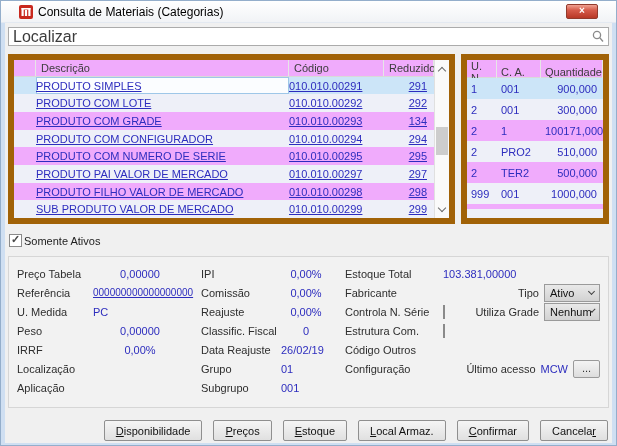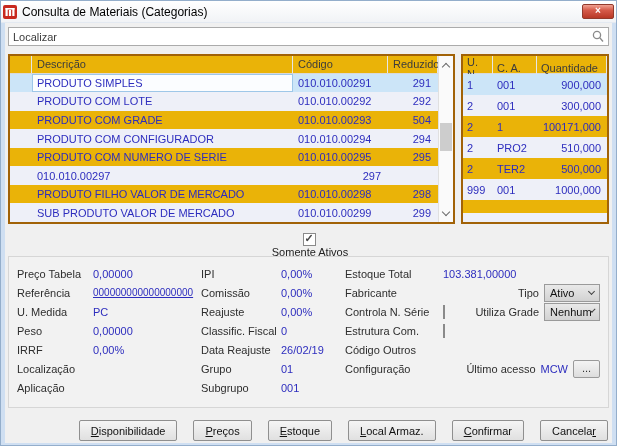--- a/index.html
+++ b/index.html
@@ -12,21 +12,21 @@
     position: relative;
     font-size: 11px;
     overflow: hidden;
   }
   
   .titlebar {
     height: 22px;
     background: linear-gradient(#ffffff, #f1f3f6);
     border-bottom: 1px solid #e3e9f1;
     display: flex; align-items: center;
-    padding: 0 2px;
+    padding: 0 18px;
   }
   .app-icon { width: 14px; height: 14px; margin-right: 5px; flex: 0 0 auto; }
   .title-text { font-size: 12px; color: #000; flex: 1; }
   .close-btn {
     width: 32px; height: 15px;
     background: linear-gradient(#f0a292, #d65b4a 40%, #b83826);
     border: 1px solid #923a2c;
     border-radius: 2px;
     color: #fff; font-weight: bold; font-size: 10px; line-height: 12px;
     text-align: center; cursor: pointer;
@@ -36,34 +36,34 @@
   .content {
     background: #f0f0f0; height: 100%;
     padding: 4px 3px 0;
   }
   
   .search-row { position: relative; margin-bottom: 8px; }
   .search-row input {
     width: 100%; height: 19px;
     border: 1px solid #ababab;
     font-family: "Liberation Sans", sans-serif;
-    font-size: 11px; padding: 0 20px 0 4px; color: #222;
+    font-size: 16px; padding: 0 20px 0 4px; color: #222;
     background: #fff; outline: none;
   }
   .search-row input::placeholder { color: #3c3c3c; opacity: 1; }
   .search-icon { position: absolute; right: 5px; top: 3px; width: 12px; height: 13px; }
   
   .tables-row { display: flex; gap: 6px; height: 170px; margin-bottom: 9px; }
-  .grid-box { background: #eab308; border: 2px solid #a16207; overflow: hidden; justify-content: flex-end; }
+  .grid-box { background: #f0abfc; border: 6px solid #a16207; overflow: hidden; justify-content: flex-end; }
   .products { flex: 1; display: flex; }
   .p-grid { flex: 1; display: flex; flex-direction: column; }
   .p-row { display: grid; grid-template-columns: 22px 1fr 95px 50px; height: 19px; align-items: center; }
   .p-head { height: 18px; border-bottom: 1px solid #d9d9d9; color: #3c3c3c; }
   .p-head > div { padding-left: 5px; border-right: 1px solid #e6e6e6; height: 100%; display: flex; align-items: center; }
-  .p-row .cell { padding-left: 5px; color: #2d2dbe; white-space: nowrap; overflow: hidden; }
+  .p-row .cell { color: #2d2dbe; white-space: nowrap; overflow: hidden; text-decoration: underline; }
   .p-row .num { text-align: right; padding-right: 7px; }
   .p-row:nth-child(odd):not(.p-head):not(.selected) { background: #eef0f8; }
   .p-row.selected { background: #cce5f8; }
   .p-row.selected .desc-cell { background: #fbfdff; box-shadow: inset 0 0 0 1px #9ec7e8; height: 100%; display: flex; align-items: center; }
   .sq { width: 11px; height: 11px; margin: 0 auto; }
   .sq.green { background: #b9efb9; }
   .sq.navy { background: #14147d; }
   
   .vscroll { width: 15px; border-left: 1px solid #e0e0e0; background: #fafafa; display: flex; flex-direction: column; position: relative; }
   .scroll-arrow { height: 17px; display: flex; align-items: center; justify-content: center; }
@@ -77,58 +77,58 @@
   .s-row { display: grid; grid-template-columns: 30px 44px 1fr; height: 21px; align-items: center; }
   .s-head { height: 18px; border-bottom: 1px solid #d9d9d9; color: #3c3c3c; }
   .s-head > div { padding-left: 4px; border-right: 1px solid #e6e6e6; height: 100%; display: flex; align-items: center; }
   .s-row .cell { padding-left: 4px; color: #2d2dbe; white-space: nowrap; }
   .s-row .num { text-align: right; padding-right: 6px; }
   .s-row:nth-child(odd):not(.s-head):not(.selected) { background: #eef0f8; }
   .s-row.selected { background: #cce5f8; }
   .s-fill { flex: 1; }
   .s-stripe { height: 9px; background: #eef0f8; }
   
-  .filter-row { display: flex; align-items: center; height: 15px; margin: 0 0 8px 1px; flex-direction: column; }
+  .filter-row { display: flex; align-items: center; height: 15px; margin: 0 0 8px 1px; }
   .checkbox { width: 13px; height: 13px; background: #fff; border: 1px solid #8a8a8a; position: relative; flex: 0 0 auto; cursor: pointer; }
   .checkbox.checked::after { content: "✓"; position: absolute; left: 1px; top: -2px; font-size: 11px; color: #4a4a4a; font-weight: bold; }
   .filter-row span.lbl { margin-left: 2px; color: #222; }
   
   .panel {
     height: 152px; background: #f2f2f2;
     border: 1px solid #d6d6d6;
     padding: 7px 0 0 8px;
     display: flex;
   }
   .drow { height: 19px; display: grid; align-items: center; }
   .col1 { width: 170px; }
   .col1 .drow { grid-template-columns: 76px 1fr; }
   .col2 { width: 130px; margin-left: 14px; }
   .col2 .drow { grid-template-columns: 80px 1fr; }
   .col3 { flex: 1; margin-left: 14px; padding-right: 8px; }
   .col3 .drow { grid-template-columns: 98px 1fr auto; }
   .dlabel { color: #2e2e2e; white-space: nowrap; }
   .dvalue { color: #2d2dbe; white-space: nowrap; }
-  .dvalue.right { text-align: left; }
+  .dvalue.right { text-align: center; }
   .rgroup { display: flex; align-items: center; gap: 5px; justify-content: flex-end; }
   .select {
     width: 56px; height: 18px;
     background: linear-gradient(#e9e9e9, #d2d2d2);
     border: 1px solid #9a9a9a;
     display: flex; align-items: center; justify-content: space-between;
     padding: 0 5px; color: #111; cursor: pointer;
   }
   .select .chev { width: 5px; height: 5px; border-color: #444; transform: rotate(45deg); margin-top: -3px; }
   .more-btn {
     width: 27px; height: 18px;
     background: linear-gradient(#f4f4f4, #dddddd);
     border: 1px solid #9a9a9a; border-radius: 2px;
     text-align: center; line-height: 14px; color: #333; cursor: pointer;
   }
   
-  .buttons-row { display: flex; justify-content: flex-end; gap: 16px; margin-top: 12px; padding-right: 1px; }
+  .buttons-row { display: flex; justify-content: flex-end; gap: 11px; margin-top: 12px; padding-right: 1px; }
   .btn {
     height: 21px; padding: 0 11px;
     background: linear-gradient(#f5f5f5, #e0e0e0);
     border: 1px solid #8f8f8f; border-radius: 2px;
     font-family: "Liberation Sans", sans-serif; font-size: 11px; color: #111;
     cursor: pointer; white-space: nowrap;
   }
 </style>
 </head>
 <body>
@@ -177,36 +177,37 @@
             <div class="p-row">
               <div><span class="sq green"></span></div>
               <div class="cell desc-cell">PRODUTO COM LOTE</div>
               <div class="cell">010.010.00292</div>
               <div class="cell num">292</div>
             </div>
             <div class="p-row">
               <div><span class="sq green"></span></div>
               <div class="cell desc-cell">PRODUTO COM GRADE</div>
               <div class="cell">010.010.00293</div>
-              <div class="cell num">504</div>
+              <div class="cell num">134</div>
             </div>
             <div class="p-row">
               <div><span class="sq green"></span></div>
               <div class="cell desc-cell">PRODUTO COM CONFIGURADOR</div>
               <div class="cell">010.010.00294</div>
               <div class="cell num">294</div>
             </div>
             <div class="p-row">
               <div><span class="sq green"></span></div>
               <div class="cell desc-cell">PRODUTO COM NUMERO DE SERIE</div>
               <div class="cell">010.010.00295</div>
               <div class="cell num">295</div>
             </div>
             <div class="p-row">
               <div><span class="sq green"></span></div>
+              <div class="cell desc-cell">PRODUTO PAI VALOR DE MERCADO</div>
               <div class="cell">010.010.00297</div>
               <div class="cell num">297</div>
             </div>
             <div class="p-row">
               <div><span class="sq green"></span></div>
               <div class="cell desc-cell">PRODUTO FILHO VALOR DE MERCADO</div>
               <div class="cell">010.010.00298</div>
               <div class="cell num">298</div>
             </div>
             <div class="p-row">

